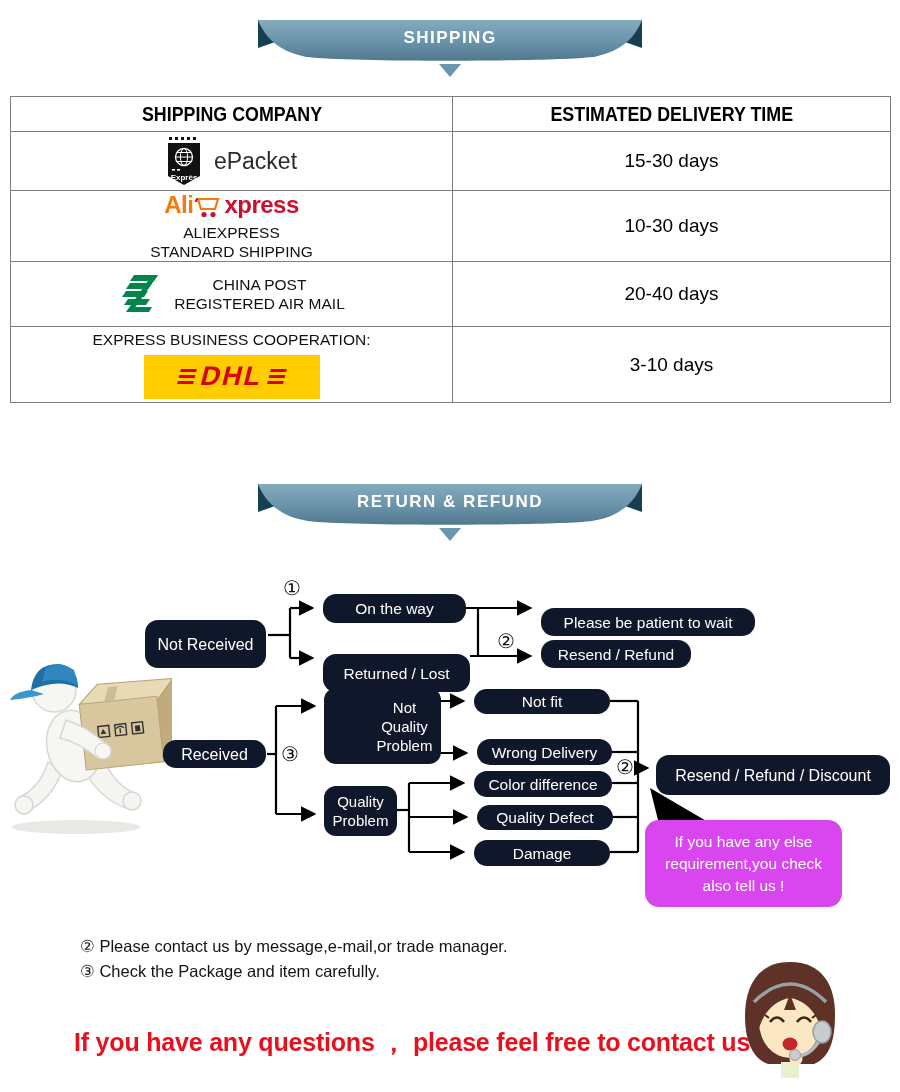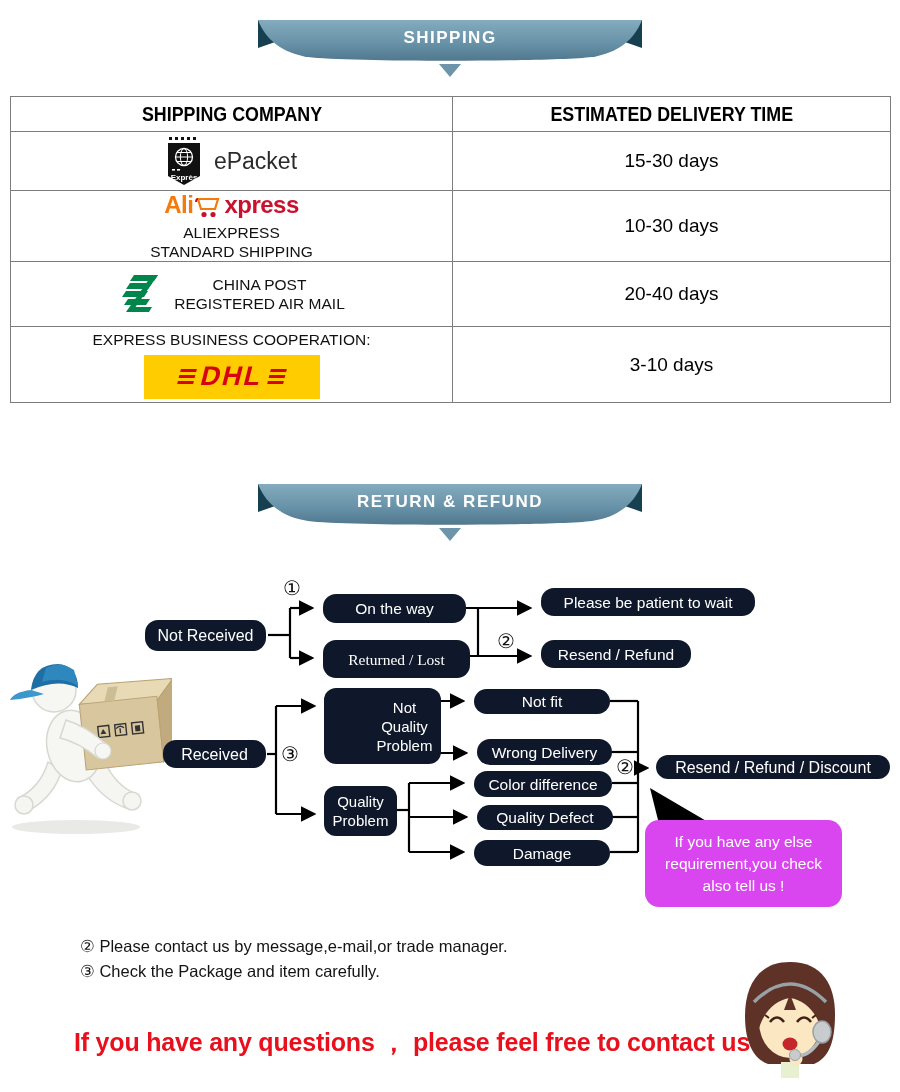--- a/index.html
+++ b/index.html
@@ -235,25 +235,25 @@
       <path d="M611,752 H638"></path>
       <path d="M612,783 H638"></path>
       <path d="M612,817 H638"></path>
       <path d="M610,852 H638"></path>
       <path d="M638,701 V852"></path>
       <path d="M638,768 H647" marker-end="url(#arr)"></path>
     </g>
     <polygon points="650,788 708,822 662,836" fill="#000"></polygon>
   </svg>
 
-  <div class="fbox" style="left:145px;top:620px;width:121px;height:31px;font-size:16px;">Not Received</div>
+  <div class="fbox" style="left:145px;top:620px;width:121px;height:48px;font-size:16px;">Not Received</div>
   <span class="marker" style="left:283px;top:578px;">①</span>
   <div class="fbox" style="left:323px;top:594px;width:143px;height:29px;">On the way</div>
-  <div class="fbox" style="left:323px;top:640px;width:147px;height:38px;font-family:Liberation Serif, serif;">Returned / Lost</div>
-  <div class="fbox" style="left:541px;top:588px;width:214px;height:28px;">Please be patient to wait</div>
+  <div class="fbox" style="left:323px;top:654px;width:147px;height:38px;">Returned / Lost</div>
+  <div class="fbox" style="left:541px;top:608px;width:214px;height:28px;">Please be patient to wait</div>
   <span class="marker" style="left:497px;top:631px;">②</span>
   <div class="fbox" style="left:541px;top:640px;width:150px;height:28px;">Resend / Refund</div>
 
   <div class="fbox" style="left:163px;top:740px;width:103px;height:28px;font-size:16px;">Received</div>
   <span class="marker" style="left:281px;top:744px;">③</span>
   <div class="fbox multi" style="left:324px;top:688px;width:73px;height:76px;font-size:15px;padding-left:44px;">
     <span>Not</span>
     <span>Quality</span>
     <span>Problem</span>
   </div>
@@ -262,21 +262,21 @@
     <span>Problem</span>
   </div>
 
   <div class="fbox" style="left:474px;top:689px;width:136px;height:25px;">Not fit</div>
   <div class="fbox" style="left:477px;top:739px;width:135px;height:26px;">Wrong Delivery</div>
   <div class="fbox" style="left:474px;top:771px;width:138px;height:26px;">Color difference</div>
   <div class="fbox" style="left:477px;top:805px;width:136px;height:25px;">Quality Defect</div>
   <div class="fbox" style="left:474px;top:840px;width:136px;height:26px;">Damage</div>
 
   <span class="marker" style="left:616px;top:757px;">②</span>
-  <div class="fbox" style="left:656px;top:755px;width:234px;height:24px;font-size:16px;">Resend / Refund / Discount</div>
+  <div class="fbox" style="left:656px;top:755px;width:234px;height:40px;font-size:16px;">Resend / Refund / Discount</div>
 
   <div class="bubble" style="left:645px;top:820px;width:197px;height:87px;">
     <span>If you have any else</span>
     <span>requirement,you check</span>
     <span>also tell us !</span>
   </div>
 
   <div class="footnotes">
     <div>② Please contact us by message,e-mail,or trade manager.</div>
     <div>③ Check the Package and item carefully.</div>

